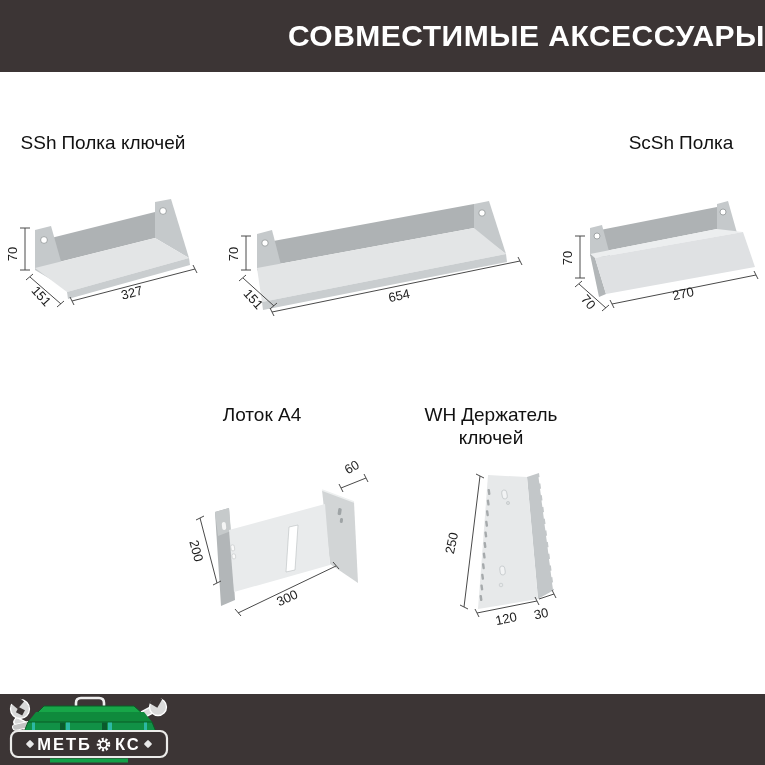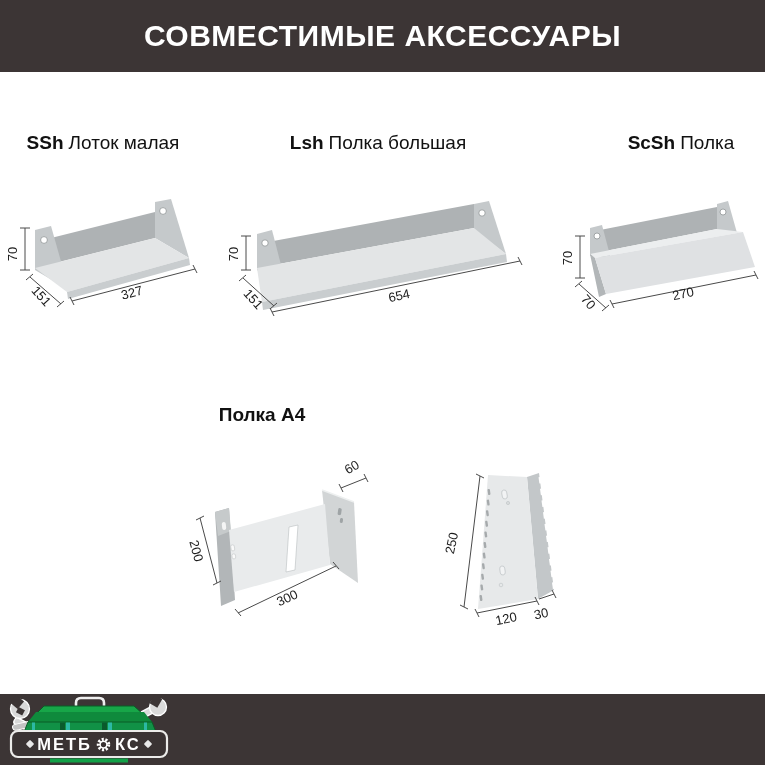--- a/index.html
+++ b/index.html
@@ -1,46 +1,43 @@
 <!DOCTYPE html>
 <html><head>
 <meta charset="utf-8">
 <style>
   html,body{margin:0;padding:0;background:#ffffff;}
   .page{position:relative;width:765px;height:765px;overflow:hidden;background:#ffffff;
         font-family:"Liberation Sans",sans-serif;}
   .header{position:absolute;left:0;top:0;width:765px;height:72px;background:#3C3535;
-          display:flex;align-items:center;justify-content:center;}
+          display:flex;align-items:center;justify-content:flex-end;}
   .header .title{color:#ffffff;font-size:30px;font-weight:800;letter-spacing:.5px;}
   .plabel{position:absolute;font-size:19px;color:#111;text-align:center;line-height:23px;}
-  .plabel b{font-weight:700;margin-right:5px;}
+  .plabel b{font-weight:400;margin-right:5px;}
   svg{position:absolute;overflow:visible;}
   svg text{font-family:"Liberation Sans",sans-serif;font-size:13px;fill:#1c1c1c;}
   .dim line{stroke:#4a4a4a;stroke-width:1;}
   .footer{position:absolute;left:0;top:694px;width:765px;height:71px;background:#3C3535;}
   .logo{position:absolute;left:6px;top:695px;width:166px;height:68px;}
   .plaque-text{position:absolute;left:5px;top:36px;width:156px;height:26px;display:flex;
                align-items:center;justify-content:center;gap:4px;}
   .plaque-text span{color:#ffffff;font-weight:700;font-size:16.5px;letter-spacing:2px;}
   .diamond{width:6px;height:6px;background:#e8e8e8;transform:rotate(45deg);border-radius:1px;}
 </style>
 </head>
 <body>
 
 <div class="page">
 
   <div class="header">
     <div class="title">СОВМЕСТИМЫЕ АКСЕССУАРЫ</div>
   </div>
 
   <div class="plabel" style="left:8px;top:131px;width:190px;">
-    <b>SSh</b><span>Лоток малая</span>
-  </div>
-  <div class="plabel" style="left:253px;top:131px;width:250px;">
-    <b>Lsh</b><span>Полка большая</span>
+    <b>SSh</b><span>Полка ключей</span>
   </div>
   <div class="plabel" style="left:591px;top:131px;width:180px;">
     <div><b>ScSh</b><span>Полка</span></div>
   </div>
 
   <svg style="left:5px;top:192px;" width="200" height="130" viewBox="0 0 200 130">
     <polygon points="30,76 150,46 150,20 30,50" fill="#aeb2b4"></polygon>
     <polygon points="30,78 30,38 46,34 64,98" fill="#c5c9cb"></polygon>
     <circle cx="39" cy="48" r="3.4" fill="#ffffff" stroke="#8f9496" stroke-width="0.8"></circle>
     <polygon points="150,46 150,10 166,7 184,66" fill="#c5c9cb"></polygon>
@@ -118,21 +115,25 @@
     </g>
     <g class="dim">
       <line x1="56" y1="108" x2="200" y2="79"></line>
         <line x1="54" y1="104" x2="58" y2="112"></line>
         <line x1="198" y1="75" x2="202" y2="83"></line>
       <text x="128" y="102" text-anchor="middle" transform="rotate(-12 128 102)">270</text>
     </g>
   </svg>
 
   <div class="plabel" style="left:187px;top:403px;width:150px;">
-    <b style="margin-right:0;">Полка А4</b>
+    <b style="margin-right:0;">Лоток А4</b>
+  </div>
+  <div class="plabel" style="left:406px;top:403px;width:170px;">
+    <div><b>WH</b><span>Держатель</span></div>
+    <div>ключей</div>
   </div>
 
   <svg style="left:172px;top:452px;" width="230" height="185" viewBox="0 0 230 185">
     <polygon points="150,38 182,50 186,131 158,112" fill="#d2d5d6"></polygon>
     <line x1="150" y1="38" x2="182" y2="50" stroke="#eef0f0" stroke-width="1.5"></line>
     <polygon points="43,60 57,56 63,148 49,154" fill="#b2b6b8"></polygon>
     <polygon points="43,60 57,56 59,79 46,84" fill="#c6cacb"></polygon>
     <rect x="50" y="70" width="4" height="8" rx="2" fill="#f4f5f5" transform="rotate(-6 52 74)"></rect>
     <polygon points="57,78 153,52 158,113 62,140" fill="#e9ebec"></polygon>
     <polygon points="117,75 126,73 123,118 114,120" fill="#ffffff" stroke="#b9bdbf" stroke-width="0.6"></polygon>

